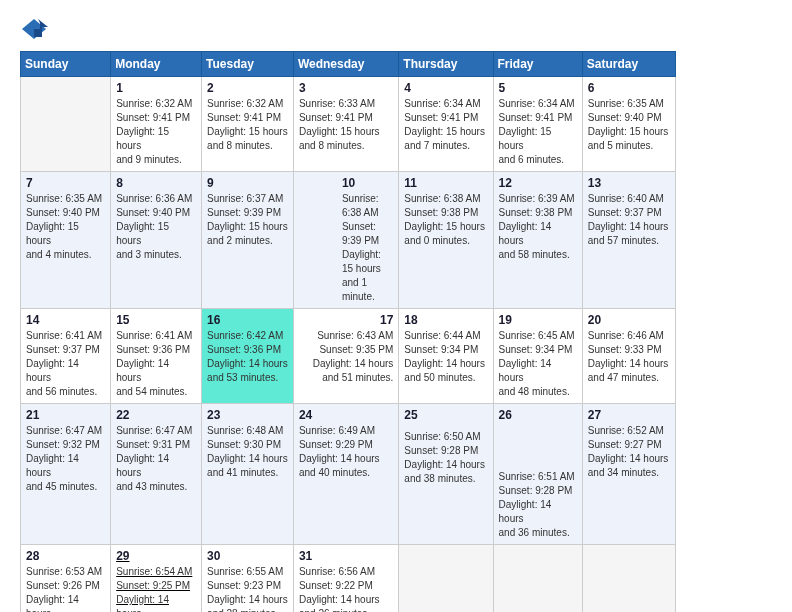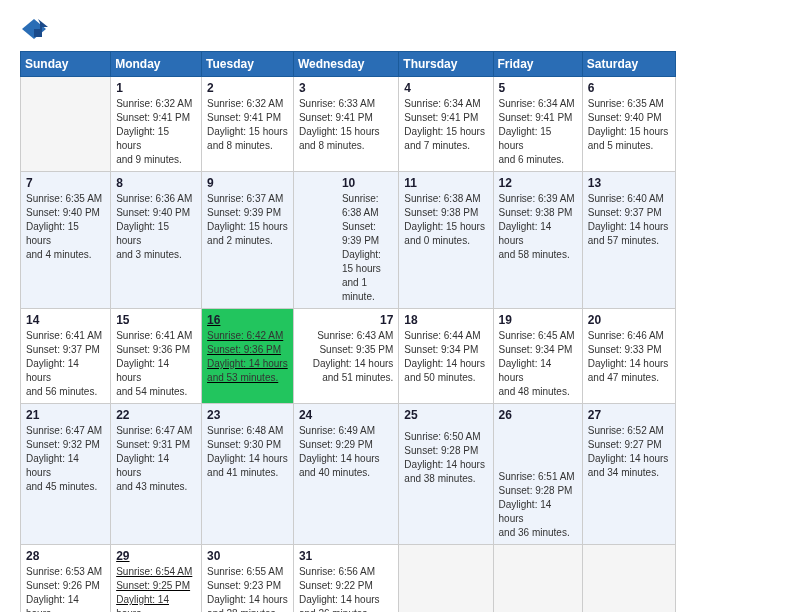--- a/index.html
+++ b/index.html
@@ -244,21 +244,21 @@
 Daylight: 14 hours
 and 56 minutes.</div>
           </td>
           <td style="background-color: rgb(255, 255, 255);">
             <div class="day-number">15</div>
             <div class="day-info" style="white-space: pre-line;">Sunrise: 6:41 AM
 Sunset: 9:36 PM
 Daylight: 14 hours
 and 54 minutes.</div>
           </td>
-          <td style="background-color: #22c55e; text-decoration: underline;">
+          <td style="background-color: #5eead4;">
             <div class="day-number">16</div>
             <div class="day-info" style="white-space: pre-line;">Sunrise: 6:42 AM
 Sunset: 9:36 PM
 Daylight: 14 hours
 and 53 minutes.</div>
           </td>
           <td style="background-color: rgb(255, 255, 255); text-align: right;">
             <div class="day-number">17</div>
             <div class="day-info" style="white-space: pre-line;">Sunrise: 6:43 AM
 Sunset: 9:35 PM

